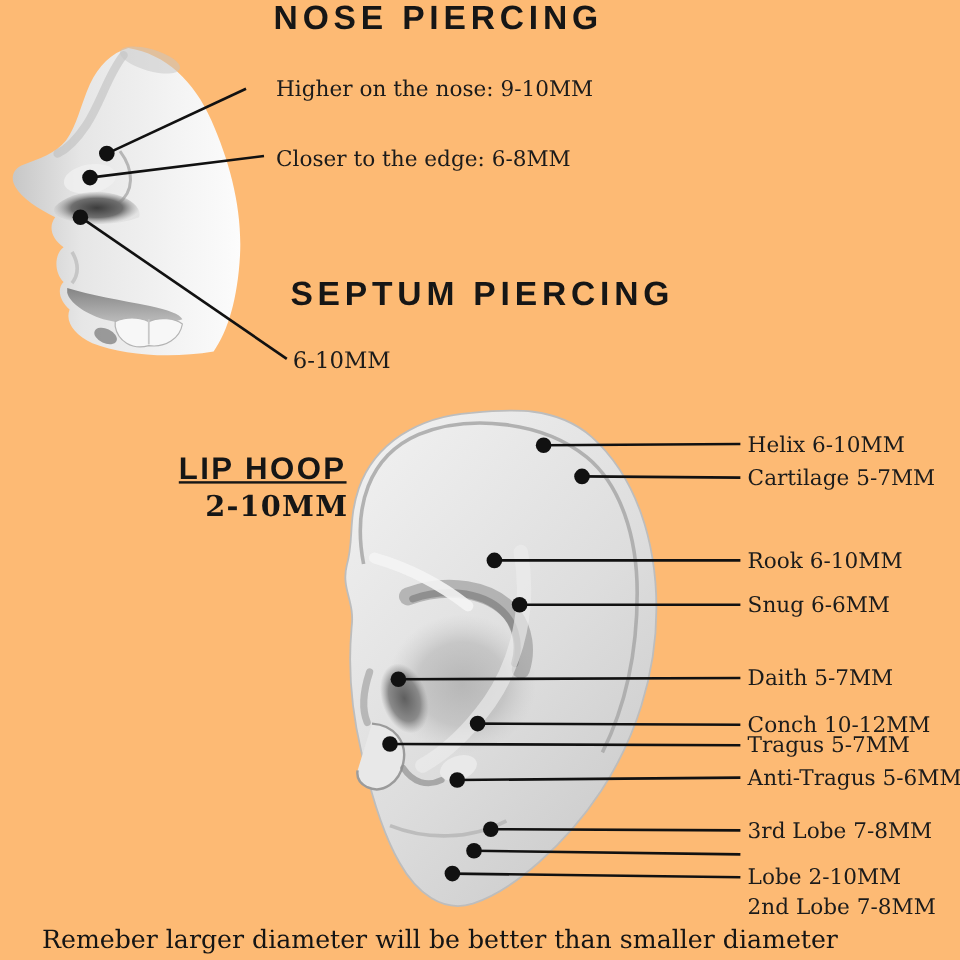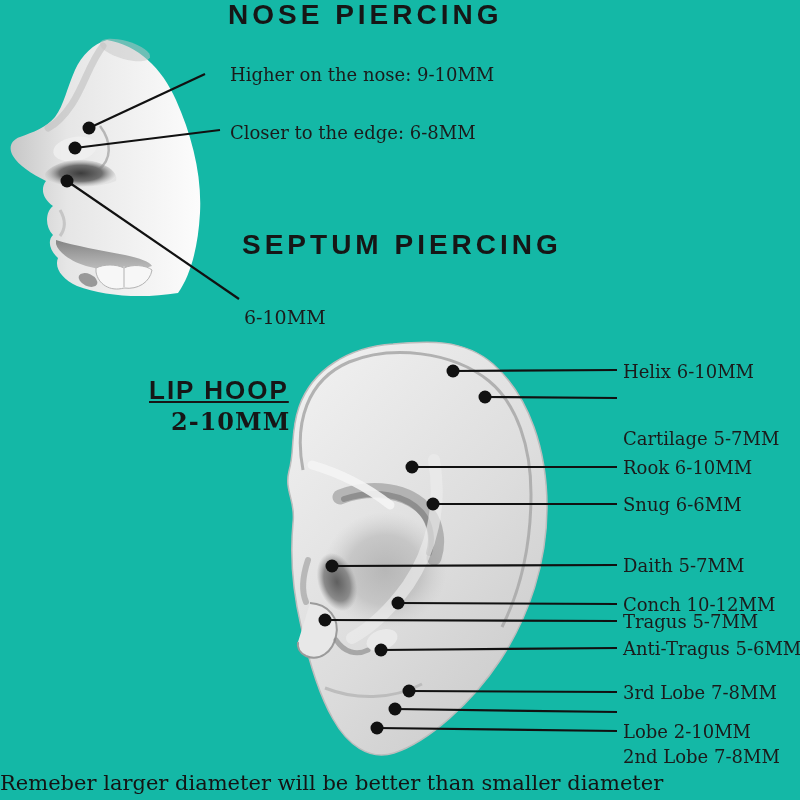--- a/index.html
+++ b/index.html
@@ -1,28 +1,28 @@
 <!DOCTYPE html>
 <html><head>
 <meta charset="utf-8">
 <style>
   html,body{margin:0;padding:0;background:#ffffff;}
-  .canvas{position:relative;width:800px;height:800px;background:#14b8a6;overflow:hidden;
+  .canvas{position:relative;width:800px;height:800px;background:#fdba74;overflow:hidden;
           font-family:"Liberation Sans",sans-serif;}
   .abs{position:absolute;white-space:nowrap;}
   .display{font-family:"Liberation Sans",sans-serif;font-weight:700;color:#161616;
            letter-spacing:4px;font-size:28px;line-height:1;}
   .serif{font-family:"DejaVu Serif","Liberation Serif",serif;color:#1b1b1b;
          font-size:18px;line-height:20px;}
   .serif-big{font-family:"DejaVu Serif","Liberation Serif",serif;color:#1b1b1b;
          font-size:19px;line-height:22px;}
   .lip-size{font-family:"DejaVu Serif","Liberation Serif",serif;font-weight:700;
          color:#161616;font-size:24px;line-height:26px;letter-spacing:1px;}
   .footer-note{font-family:"DejaVu Serif","Liberation Serif",serif;color:#141414;
-         font-size:21px;line-height:24px;width:634px;text-align:center;}
+         font-size:21px;line-height:24px;width:634px;text-align:center;padding-left:35px;}
   svg{position:absolute;left:0;top:0;}
 </style>
 </head>
 <body>
 
 <div class="canvas">
 
   <svg width="800" height="800" viewBox="0 0 800 800">
     <defs>
       <linearGradient id="gNose" x1="0" y1="0" x2="1" y2="0">
@@ -133,27 +133,27 @@
       <circle cx="377" cy="728" r="6.5"></circle>
     </g>
   </svg>
 
   <div class="abs display" style="left:228px;top:1px;">NOSE PIERCING</div>
 
   <div class="abs serif" style="left:230px;top:65px;">Higher on the nose: 9-10MM</div>
   <div class="abs serif" style="left:230px;top:123px;">Closer to the edge: 6-8MM</div>
 
   <div class="abs display" style="left:242px;top:231px;">SEPTUM PIERCING</div>
-  <div class="abs serif-big" style="left:244px;top:306px;text-align:center;">6-10MM</div>
+  <div class="abs serif-big" style="left:244px;top:290px;text-align:center;">6-10MM</div>
 
   <div class="abs display" style="left:149px;top:377px;font-size:26px;letter-spacing:2px;text-decoration:underline;">LIP HOOP</div>
   <div class="abs lip-size" style="left:171px;top:409px;">2-10MM</div>
 
   <div class="abs serif" style="left:623px;top:362px;">Helix 6-10MM</div>
-  <div class="abs serif" style="left:623px;top:389px;margin-top:40px;">Cartilage 5-7MM</div>
+  <div class="abs serif" style="left:623px;top:389px;">Cartilage 5-7MM</div>
   <div class="abs serif" style="left:623px;top:458px;">Rook 6-10MM</div>
   <div class="abs serif" style="left:623px;top:495px;">Snug 6-6MM</div>
   <div class="abs serif" style="left:623px;top:556px;">Daith 5-7MM</div>
   <div class="abs serif" style="left:623px;top:595px;">Conch 10-12MM</div>
   <div class="abs serif" style="left:623px;top:612px;">Tragus 5-7MM</div>
   <div class="abs serif" style="left:623px;top:639px;">Anti-Tragus 5-6MM</div>
   <div class="abs serif" style="left:623px;top:683px;">3rd Lobe 7-8MM</div>
   <div class="abs serif" style="left:623px;top:703px;margin-top:44px;">2nd Lobe 7-8MM</div>
   <div class="abs serif" style="left:623px;top:722px;">Lobe 2-10MM</div>
 

